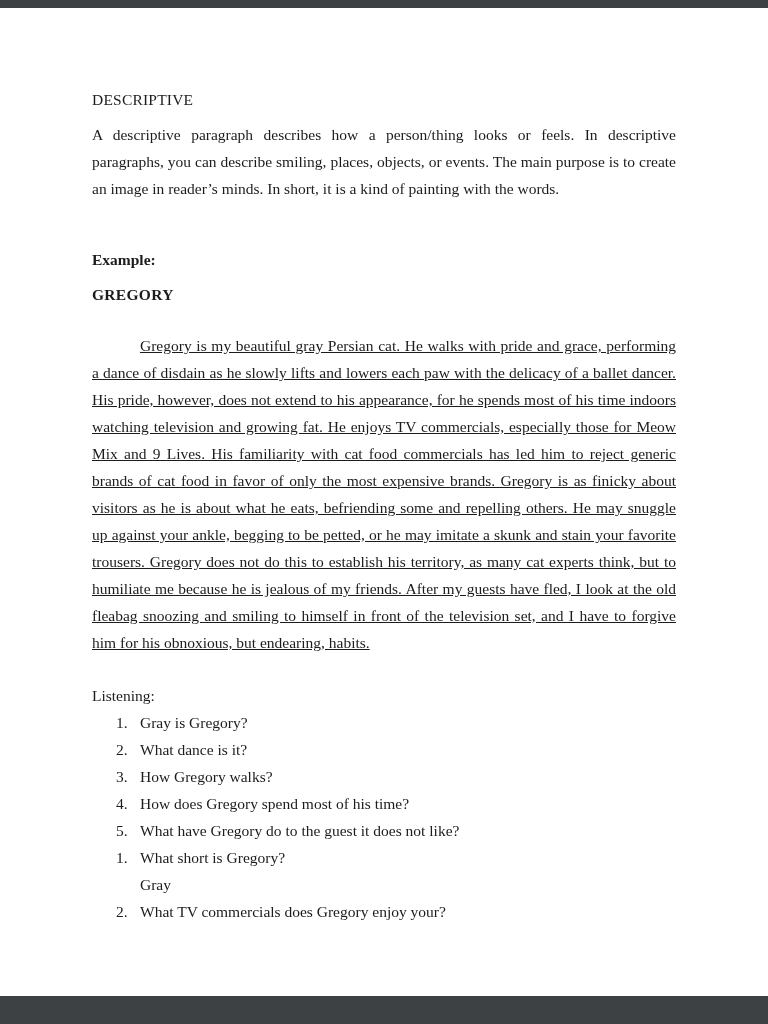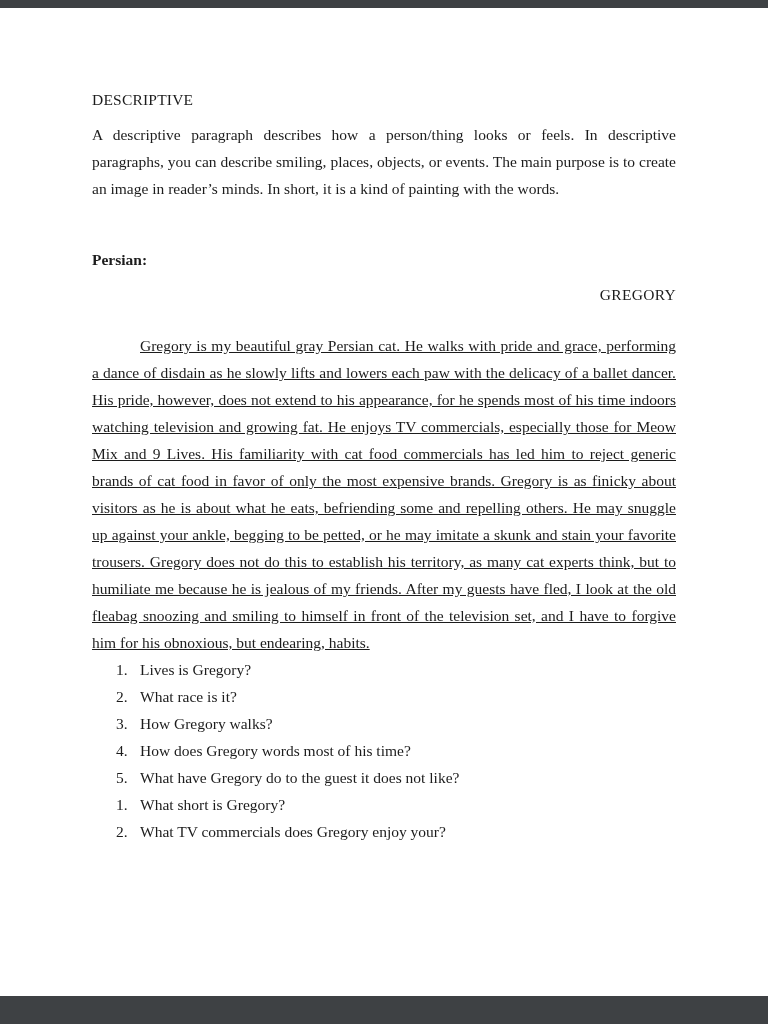--- a/index.html
+++ b/index.html
@@ -50,22 +50,22 @@
   p { margin: 0; }
   .justified {
     text-align: justify;
     text-justify: inter-word;
   }
   .example-label {
     font-weight: bold;
     margin-top: 44px;
   }
   .example-title {
-    font-weight: normal;
-    text-align: right;
+    font-weight: bold;
+    text-align: left;
     margin-top: 8px;
     letter-spacing: 0.3px;
   }
   .example-body {
     margin-top: 24px;
     text-indent: 48px;
     text-decoration: underline;
   }
   .list-label {
     margin-top: 26px;
@@ -95,56 +95,58 @@
 
 <div class="viewer">
   <div class="top-edge"></div>
 
   <div class="doc-page">
 
     <h2 class="section-heading">DESCRIPTIVE</h2>
 
     <p class="justified">A descriptive paragraph describes how a person/thing looks or feels. In descriptive paragraphs, you can describe smiling, places, objects, or events. The main purpose is to create an image in reader’s minds. In short, it is a kind of painting with the words.</p>
 
-    <p class="example-label">Persian:</p>
+    <p class="example-label">Example:</p>
 
     <p class="example-title">GREGORY</p>
 
     <p class="justified example-body">Gregory is my beautiful gray Persian cat. He walks with pride and grace, performing a dance of disdain as he slowly lifts and lowers each paw with the delicacy of a ballet dancer. His pride, however, does not extend to his appearance, for he spends most of his time indoors watching television and growing fat. He enjoys TV commercials, especially those for Meow Mix and 9 Lives. His familiarity with cat food commercials has led him to reject generic brands of cat food in favor of only the most expensive brands. Gregory is as finicky about visitors as he is about what he eats, befriending some and repelling others. He may snuggle up against your ankle, begging to be petted, or he may imitate a skunk and stain your favorite trousers. Gregory does not do this to establish his territory, as many cat experts think, but to humiliate me because he is jealous of my friends. After my guests have fled, I look at the old fleabag snoozing and smiling to himself in front of the television set, and I have to forgive him for his obnoxious, but endearing, habits.</p>
 
+    <p class="list-label">Listening:</p>
 
     <div class="q-list">
       <div class="q-row">
         <span class="q-num">1.</span>
-        <span class="q-text">Lives is Gregory?</span>
+        <span class="q-text">Gray is Gregory?</span>
       </div>
       <div class="q-row">
         <span class="q-num">2.</span>
-        <span class="q-text">What race is it?</span>
+        <span class="q-text">What dance is it?</span>
       </div>
       <div class="q-row">
         <span class="q-num">3.</span>
         <span class="q-text">How Gregory walks?</span>
       </div>
       <div class="q-row">
         <span class="q-num">4.</span>
-        <span class="q-text">How does Gregory words most of his time?</span>
+        <span class="q-text">How does Gregory spend most of his time?</span>
       </div>
       <div class="q-row">
         <span class="q-num">5.</span>
         <span class="q-text">What have Gregory do to the guest it does not like?</span>
       </div>
     </div>
 
 
     <div class="q-list">
       <div class="q-row">
         <span class="q-num">1.</span>
         <span class="q-text">What short is Gregory?</span>
       </div>
+      <div class="answer-row">Gray</div>
       <div class="q-row">
         <span class="q-num">2.</span>
         <span class="q-text">What TV commercials does Gregory enjoy your?</span>
       </div>
     </div>
 
   </div>
 
   <div class="bottom-edge"></div>
 </div>

